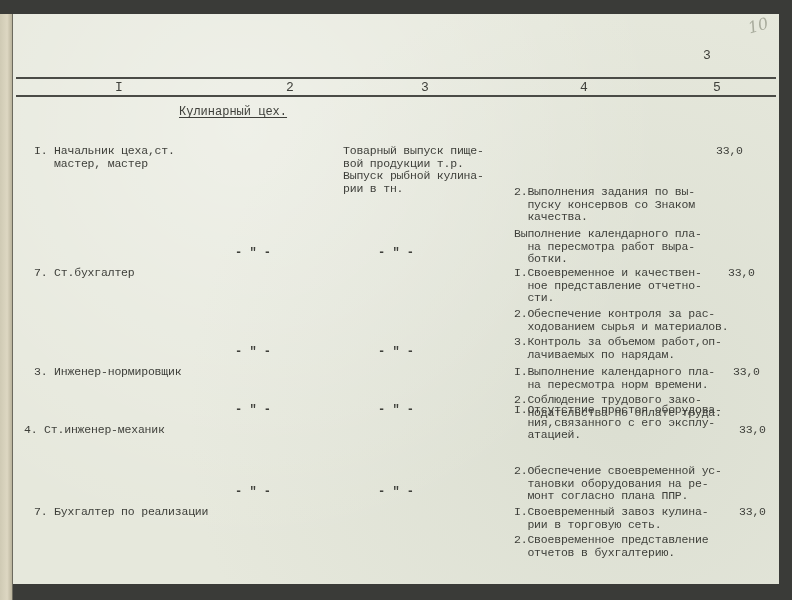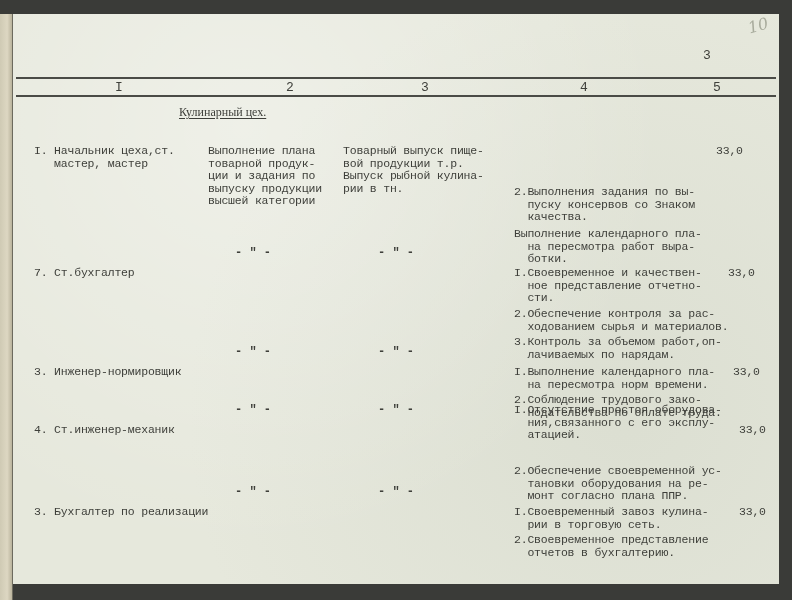--- a/index.html
+++ b/index.html
@@ -27,21 +27,21 @@
       font-family: "DejaVu Serif", serif; font-style: italic;
       font-size: 16px; color: #a8ab9c; transform: rotate(-15deg);
     }
     .page-num { position: absolute; left: 690px; top: 34px; font-size: 13px; }
     .rule { position: absolute; left: 3px; width: 760px; height: 2px; background: #4a4b46; }
     .rule.r1 { top: 63px; }
     .rule.r2 { top: 81px; }
     .colnum { position: absolute; top: 66px; font-size: 13px; }
     .section-title {
       position: absolute; left: 166px; top: 91px; font-size: 12px;
-      text-decoration: underline; text-underline-offset: 2px; font-family: Liberation Serif, serif;
+      text-decoration: underline; text-underline-offset: 2px;
     }
     .txt {
       position: absolute; font-size: 11.5px; line-height: 12.5px;
       white-space: pre; letter-spacing: -0.2px; margin-top: 21px;
     }
     .ditto { position: absolute; font-size: 12px; font-weight: bold; white-space: pre; }
   </style>
 </head>
 <body>
 
@@ -56,25 +56,20 @@
   <div class="colnum" style="left:273px">2</div>
   <div class="colnum" style="left:408px">3</div>
   <div class="colnum" style="left:567px">4</div>
   <div class="colnum" style="left:700px">5</div>
   <div class="rule r2"></div>
 
   <div class="section-title">Кулинарный цех.</div>
 
   <div class="txt" style="left:21px; top:110px">I. Начальник цеха,ст.
    мастер, мастер</div>
-  <div class="txt" style="left:195px; top:110px">Выполнение плана
-товарной продук-
-ции и задания по
-выпуску продукции
-высшей категории</div>
   <div class="txt" style="left:330px; top:110px">Товарный выпуск пище-
 вой продукции т.р.
 Выпуск рыбной кулина-
 рии в тн.</div>
   <div class="txt" style="left:501px; top:151px">2.Выполнения задания по вы-
   пуску консервов со Знаком
   качества.</div>
   <div class="txt" style="left:501px; top:193px">Выполнение календарного пла-
   на пересмотра работ выра-
   ботки.</div>
@@ -94,32 +89,32 @@
 
   <div class="txt" style="left:21px; top:331px">3. Инженер-нормировщик</div>
   <div class="ditto" style="left:222px; top:331px">- " -</div>
   <div class="ditto" style="left:365px; top:331px">- " -</div>
   <div class="txt" style="left:501px; top:331px">I.Выполнение календарного пла-
   на пересмотра норм времени.</div>
   <div class="txt" style="left:501px; top:359px">2.Соблюдение трудового зако-
   нодательства по оплате труда.</div>
   <div class="txt" style="left:720px; top:331px">33,0</div>
 
-  <div class="txt" style="left:21px; top:389px">4. Ст.инженер-механик</div>
+  <div class="txt" style="left:11px; top:389px">4. Ст.инженер-механик</div>
   <div class="ditto" style="left:222px; top:389px">- " -</div>
   <div class="ditto" style="left:365px; top:389px">- " -</div>
   <div class="txt" style="left:501px; top:369px">I.Отсутствие простоя оборудова-
   ния,связанного с его эксплу-
   атацией.</div>
   <div class="txt" style="left:501px; top:430px">2.Обеспечение своевременной ус-
   тановки оборудования на ре-
   монт согласно плана ППР.</div>
   <div class="txt" style="left:726px; top:389px">33,0</div>
 
-  <div class="txt" style="left:21px; top:471px">3. Бухгалтер по реализации</div>
+  <div class="txt" style="left:21px; top:471px">7. Бухгалтер по реализации</div>
   <div class="ditto" style="left:222px; top:471px">- " -</div>
   <div class="ditto" style="left:365px; top:471px">- " -</div>
   <div class="txt" style="left:501px; top:471px">I.Своевременный завоз кулина-
   рии в торговую сеть.</div>
   <div class="txt" style="left:501px; top:499px">2.Своевременное представление
   отчетов в бухгалтерию.</div>
   <div class="txt" style="left:726px; top:471px">33,0</div>
 </div>
 
 </body></html>

